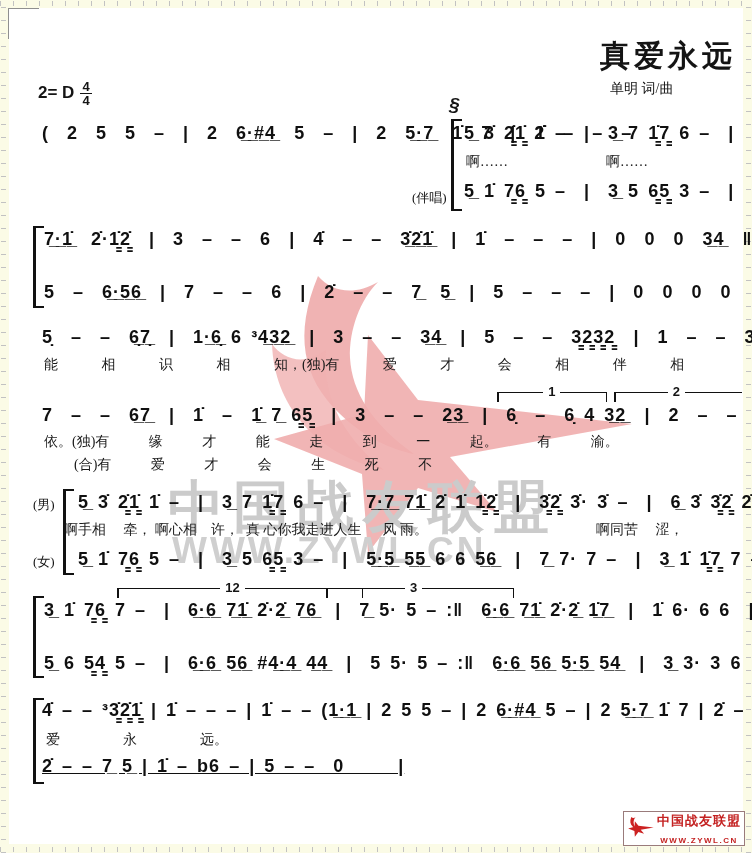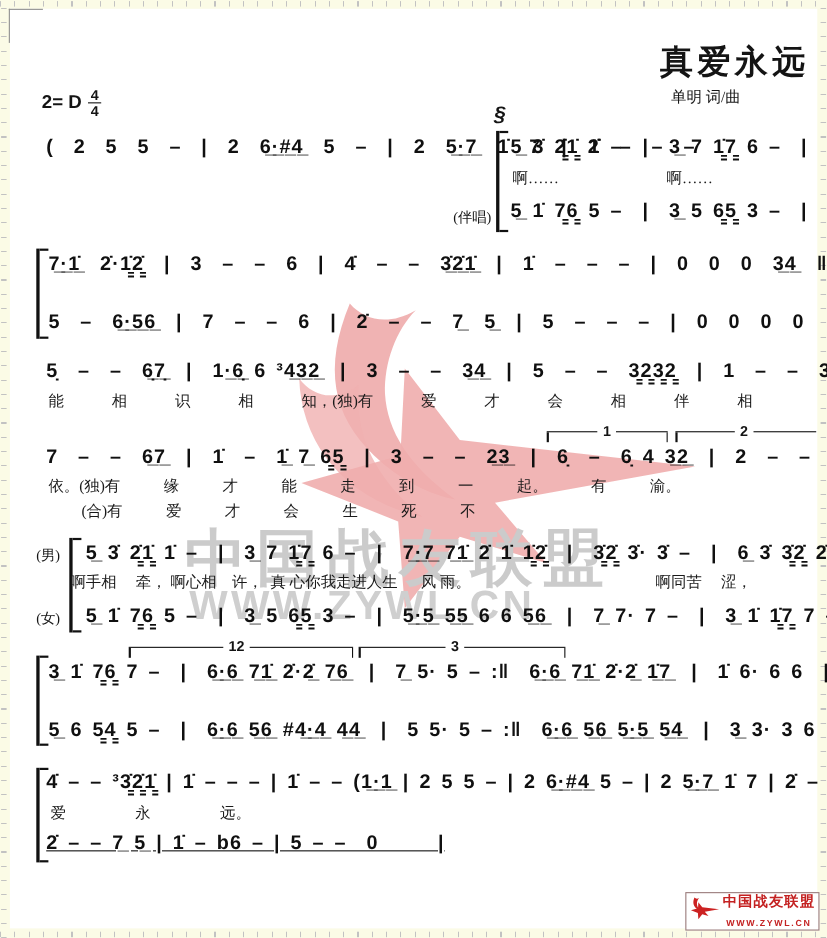--- a/index.html
+++ b/index.html
@@ -102,21 +102,21 @@
   <div class="lyr" style="left:74px;top:456px;word-spacing:36px;">(合)有 爱 才 会 生 死 不</div>
   <div class="lyr" style="left:44px;top:433px;word-spacing:36px;">依。(独)有 缘 才 能 走 到 一 起。 有 渝。</div>
 
   <div class="slabel" style="left:33px;top:496px;">(男)</div>
   <div class="slabel" style="left:33px;top:553px;">(女)</div>
   <div class="brk" style="left:63px;top:489px;height:86px;"></div>
   <div class="note" style="left:78px;top:492px;">5̲ 3̇ 2̳̇1̳̇ 1̇ –  |  3̲ 7 1̳̇7̳ 6 –  |  7̲·̲7̲ 7̲1̲̇ 2̇ 1̇ 1̳̇2̳̇  |  3̳̇2̳̇ 3̇· 3̇ –  |  6̲ 3̇ 3̳̇2̳̇ 2̇ –  |</div>
   <div class="lyr" style="left:64px;top:521px;">啊手相     牵， 啊心相    许，  真 心你我走进人生      风 雨。                                                啊同苦     涩，</div>
   <div class="note" style="left:78px;top:549px;">5̲ 1̇ 7̳6̳ 5 –  |  3̲ 5 6̳5̳ 3 –  |  5̲·̲5̲ 5̲5̲ 6 6 5̲6̲  |  7̲ 7· 7 –  |  3̲ 1̇ 1̳̇7̳ 7 –  |</div>
 
-  <div class="volta closed" style="left:117px;top:588px;width:204px;">
+  <div class="volta closed" style="left:117px;top:588px;width:246px;">
       <span class="lab">12</span>
     </div>
   <div class="volta closed" style="left:326px;top:588px;width:188px;">
       <span class="lab">3</span>
     </div>
   <div class="brk" style="left:33px;top:596px;height:82px;"></div>
   <div class="note" style="left:44px;top:600px;">3̲ 1̇ 7̳6̳ 7 –  |  6̲·̲6̲ 7̲1̲̇ 2̇·2̲̇ 7̲6̲  |  7̲ 5· 5 – :‖  6̲·̲6̲ 7̲1̲̇ 2̇·2̲̇ 1̲̇7̲  |  1̇ 6· 6 6  |</div>
   <div class="note" style="left:44px;top:653px;">5̲ 6 5̳4̳ 5 –  |  6̲·̲6̲ 5̲6̲ #4̲·̲4̲ 4̲4̲  |  5 5· 5 – :‖  6̲·̲6̲ 5̲6̲ 5̲·̲5̲ 5̲4̲  |  3̲ 3· 3 6  |</div>
 
   <div class="brk" style="left:33px;top:698px;height:86px;"></div>

